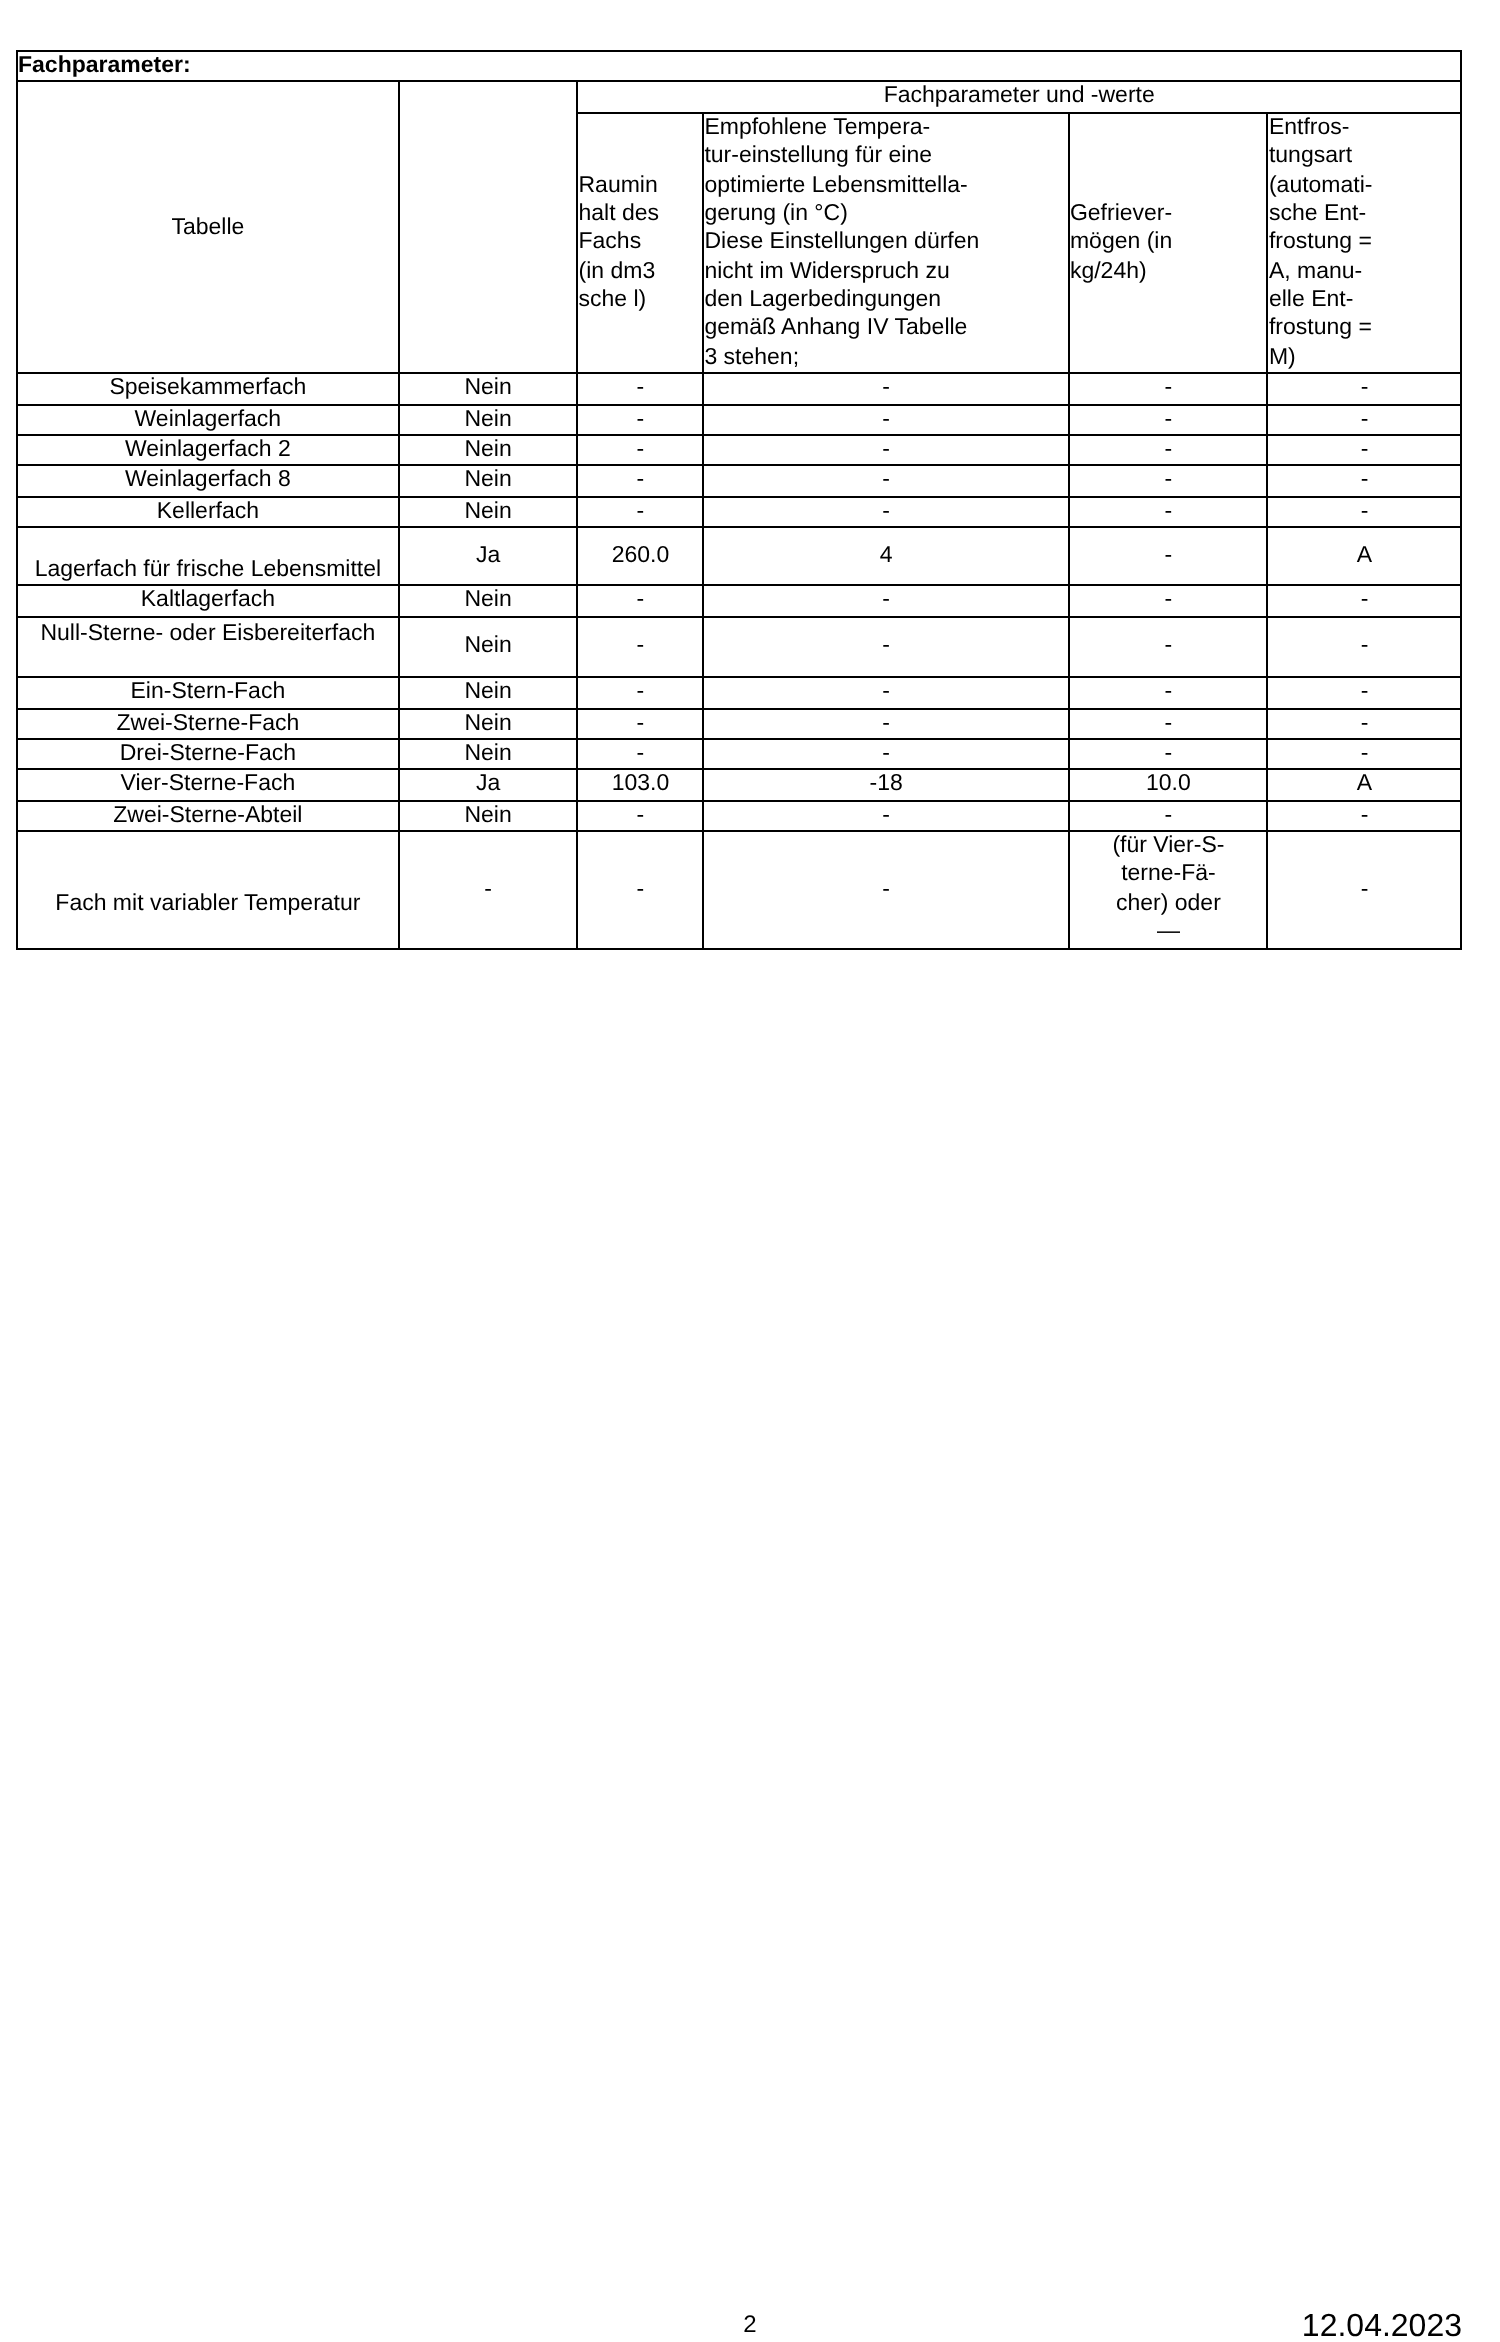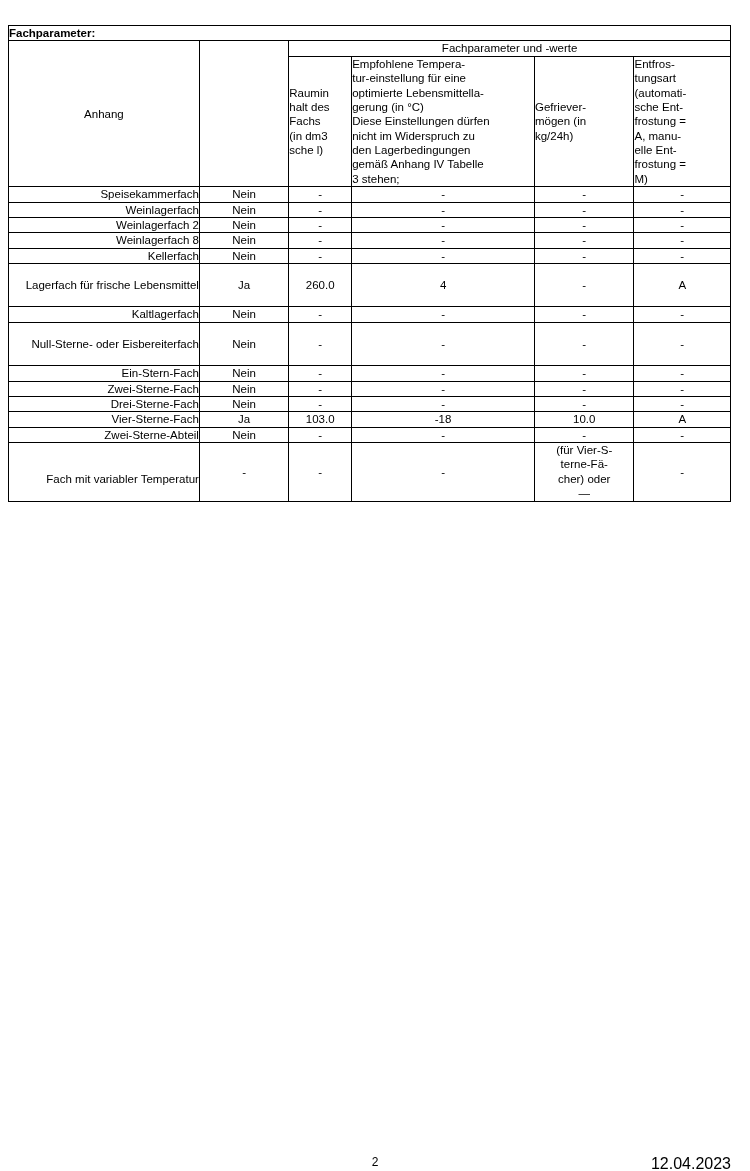--- a/index.html
+++ b/index.html
@@ -55,21 +55,21 @@
     padding: 6px 4px;
     vertical-align: middle;
   }
   .col-head {
     font-size: 10.5px;
     padding: 7px 4px;
     vertical-align: top;
     line-height: 1.22;
   }
   .row-label {
-    text-align: right;
+    text-align: center;
     padding: 9px 6px 9px 7px;
     font-size: 11.5px;
     line-height: 1.3;
   }
   .cell-c {
     text-align: center;
     padding: 9px 3px;
     font-size: 11.5px;
     line-height: 1.3;
   }
@@ -114,21 +114,21 @@
       <col style="width:62px">
       <col style="width:180px">
       <col style="width:98px">
       <col style="width:95px">
     </colgroup>
     <tbody>
       <tr>
         <td class="title-cell" colspan="6">Fachparameter:</td>
       </tr>
       <tr>
-        <td class="fachtyp-head" rowspan="2">Anhang</td>
+        <td class="fachtyp-head" rowspan="2">Tabelle</td>
         <td style="border-bottom:none"></td>
         <td class="group-head" colspan="4">Fachparameter und -werte</td>
       </tr>
       <tr>
         <td class="col-head" style="border-top:none"></td>
         <td class="col-head">
           <span>Raumin</span><br>
           <span>halt des</span><br>
           <span>Fachs</span><br>
           <span>(in dm3</span><br>
@@ -197,37 +197,37 @@
       </tr>
       <tr>
         <td class="row-label">Kellerfach</td>
         <td class="cell-c">Nein</td>
         <td class="cell-c">-</td>
         <td class="cell-c">-</td>
         <td class="cell-c">-</td>
         <td class="cell-c">-</td>
       </tr>
       <tr>
-        <td class="row-label" style="padding-top:14px;padding-bottom:14px">Lagerfach für frische Lebensmittel</td>
+        <td class="row-label" style="padding-top:14px;">Lagerfach für frische Lebensmittel</td>
         <td class="cell-c">Ja</td>
         <td class="cell-c">260.0</td>
         <td class="cell-c">4</td>
         <td class="cell-c">-</td>
         <td class="cell-c">A</td>
       </tr>
       <tr>
         <td class="row-label">Kaltlagerfach</td>
         <td class="cell-c">Nein</td>
         <td class="cell-c">-</td>
         <td class="cell-c">-</td>
         <td class="cell-c">-</td>
         <td class="cell-c">-</td>
       </tr>
       <tr>
-        <td class="row-label" style="padding-top:14px;padding-bottom:14px">Null-Sterne- oder Eisbereiterfach</td>
+        <td class="row-label" style="padding-top:1px;padding-bottom:14px">Null-Sterne- oder Eisbereiterfach</td>
         <td class="cell-c">Nein</td>
         <td class="cell-c">-</td>
         <td class="cell-c">-</td>
         <td class="cell-c">-</td>
         <td class="cell-c">-</td>
       </tr>
       <tr>
         <td class="row-label">Ein-Stern-Fach</td>
         <td class="cell-c">Nein</td>
         <td class="cell-c">-</td>

